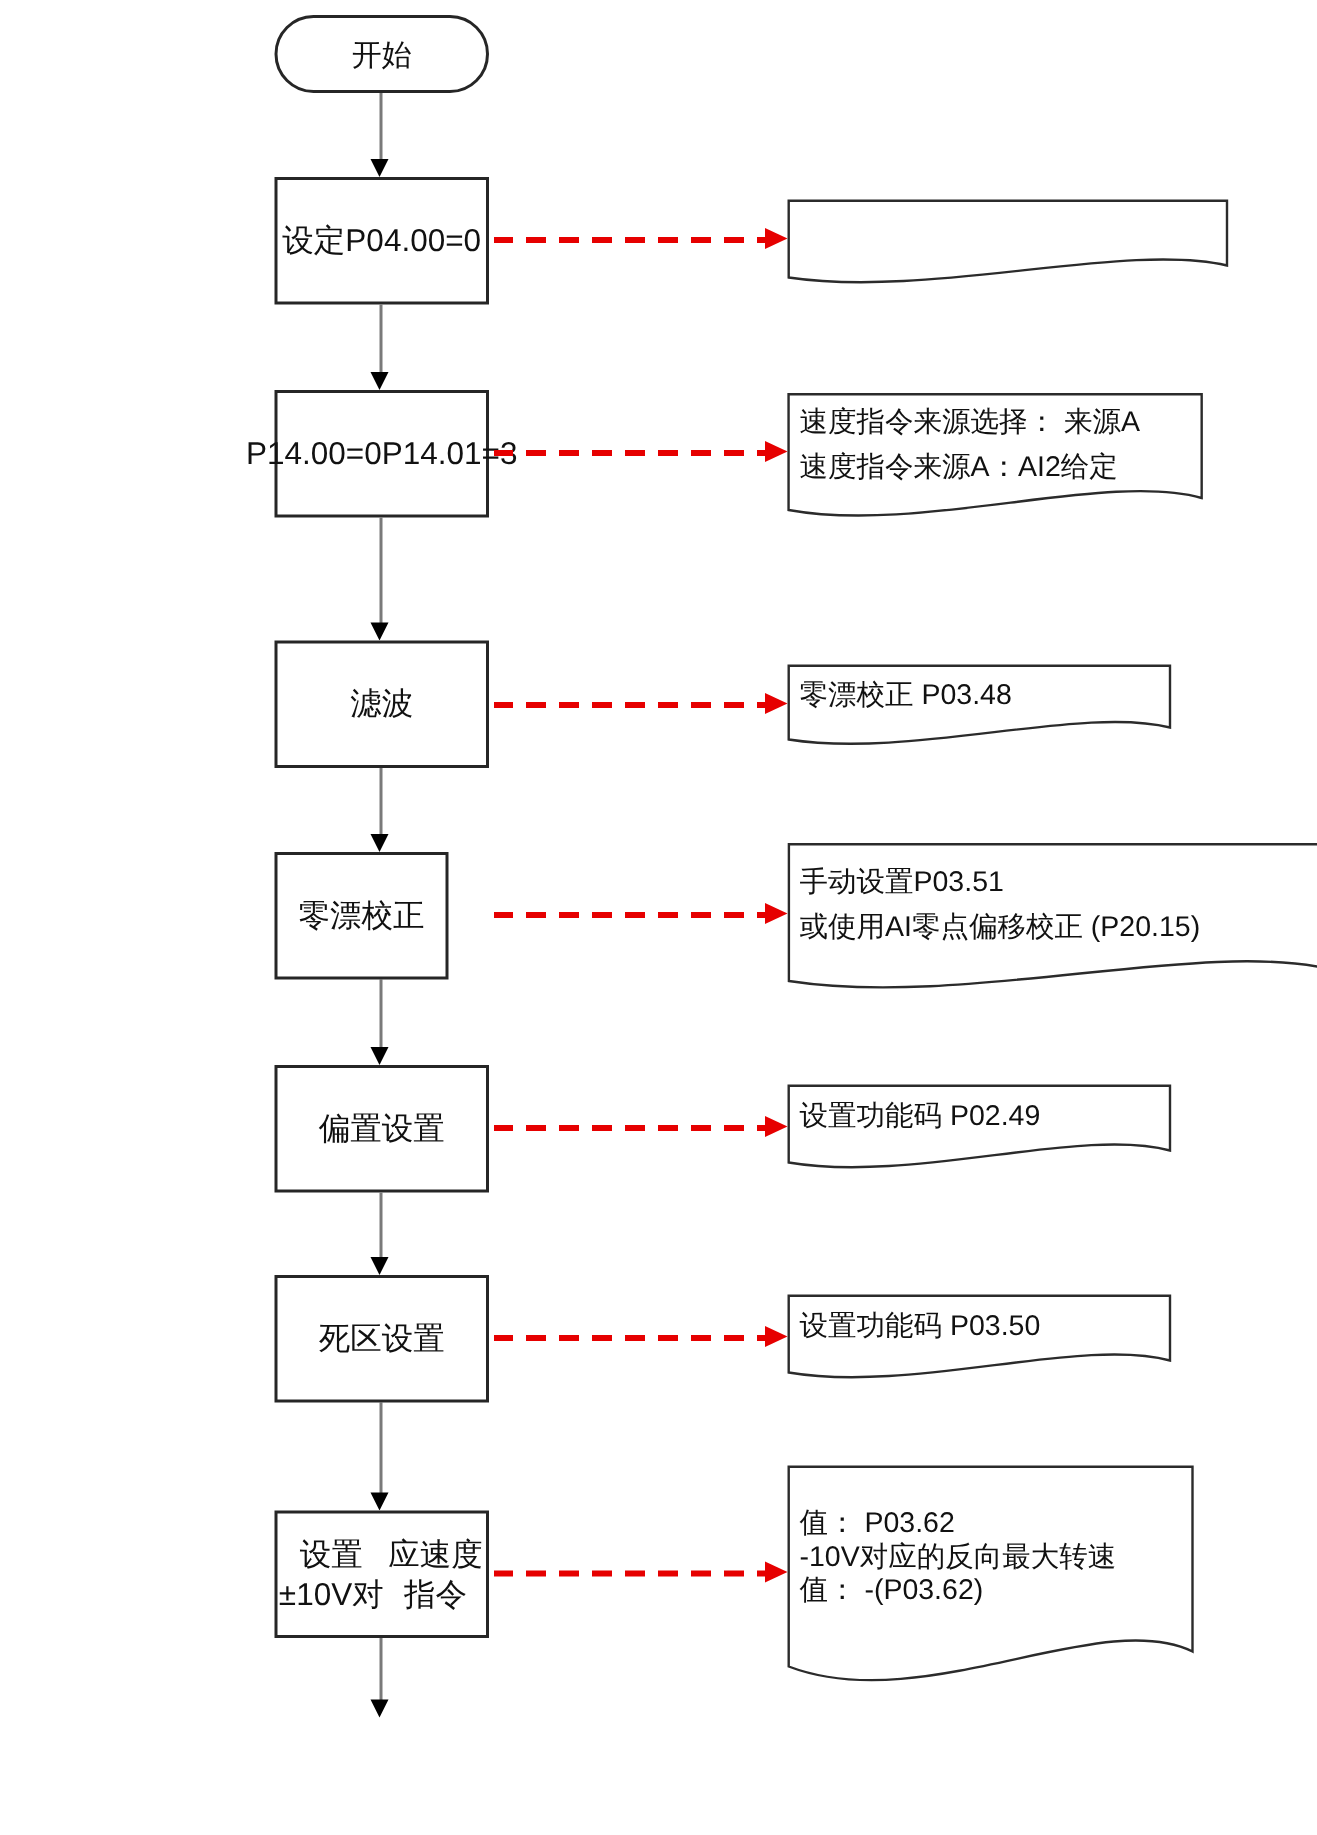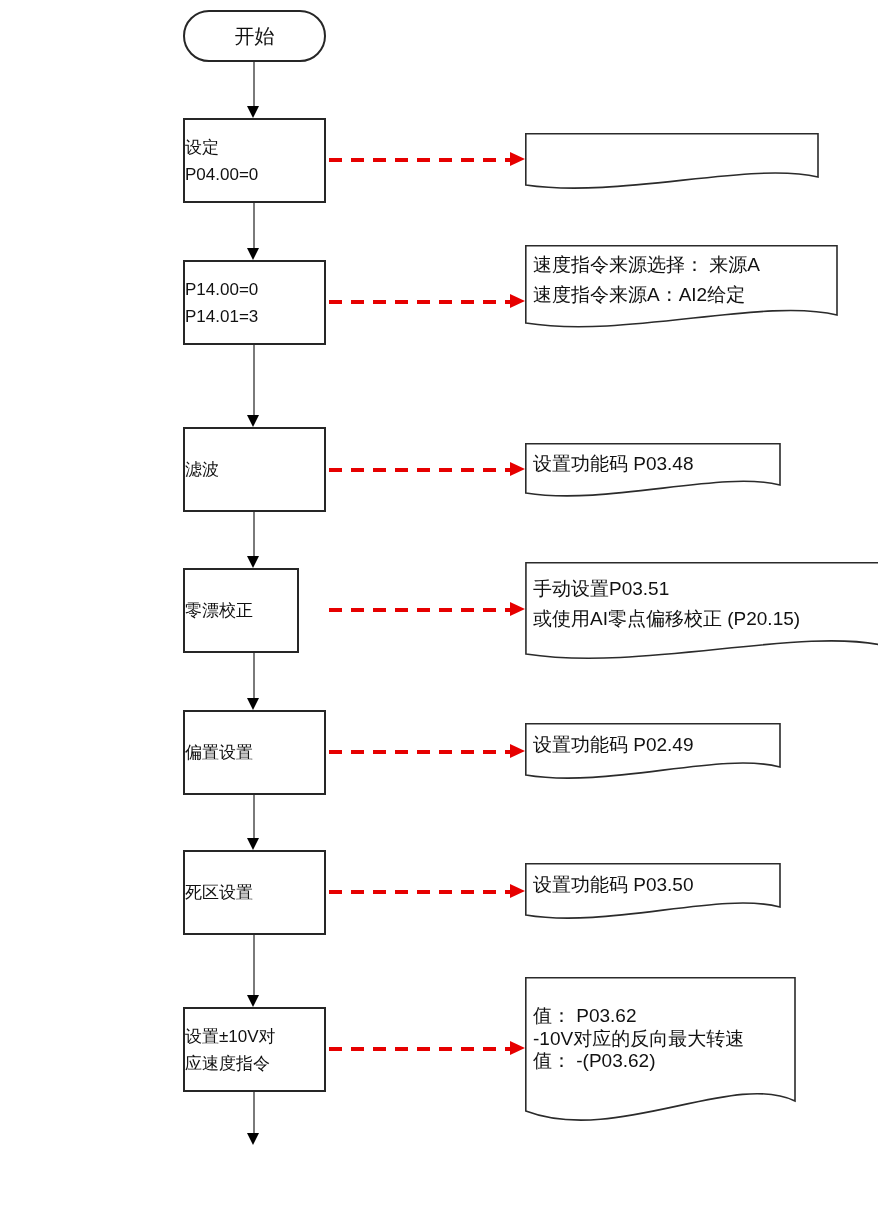--- a/index.html
+++ b/index.html
@@ -8,22 +8,22 @@
     font-family:"Liberation Sans","DejaVu Sans",sans-serif;color:#111111;margin-left:28px;
   }
   
   .terminal{
     position:absolute;border:2px solid #262626;border-radius:28px;background:#ffffff;
     display:flex;align-items:center;justify-content:center;font-size:20px;box-sizing:border-box;
   }
   
   .box{
     position:absolute;border:2px solid #262626;background:#ffffff;box-sizing:border-box;
-    display:flex;flex-direction:column;align-items:flex-start;justify-content:center;
-    font-size:17px;text-align:center;
+    display:flex;flex-direction:row;align-items:center;justify-content:center;
+    font-size:21px;text-align:center;
   }
   .box span{display:block;line-height:27px;}
   
   .vline{position:absolute;width:1.5px;background:#7a7a7a;}
   .varrow{
     position:absolute;width:0;height:0;
     border-left:6.5px solid transparent;border-right:6.5px solid transparent;
     border-top:12px solid #000000;
   }
   
@@ -133,36 +133,36 @@
 
   <div class="rdash" style="left:301px;top:1047px;width:181px"></div>
   <div class="rarrow" style="left:482px;top:1041px"></div>
 
   <div class="note" style="left:497px;top:133px;width:294px;height:60px">
     <svg viewBox="0 0 294 60" preserveAspectRatio="none">
       <path d="M0.8,0.8 H293 V44 C 225,28 95,66 0.8,52 Z"></path>
     </svg>
   </div>
 
-  <div class="note" style="left:497px;top:245px;width:313px;height:85px">
+  <div class="note" style="left:497px;top:262px;width:277px;height:85px">
     <svg viewBox="0 0 313 85" preserveAspectRatio="none">
       <path d="M0.8,0.8 H312 V70 C 240,52 100,94 0.8,78 Z"></path>
     </svg>
     <div class="note-text" style="height:70px">
       <span>速度指令来源选择： 来源A</span>
       <span>速度指令来源A：AI2给定</span>
     </div>
   </div>
 
   <div class="note" style="left:497px;top:443px;width:256px;height:55px">
     <svg viewBox="0 0 256 55" preserveAspectRatio="none">
       <path d="M0.8,0.8 H255 V42 C 196,27 83,63 0.8,50 Z"></path>
     </svg>
     <div class="note-text" style="height:42px">
-      <span>设置功能码 P03.48</span>
+      <span>零漂校正 P03.48</span>
     </div>
   </div>
 
   <div class="note" style="left:497px;top:562px;width:362px;height:98px">
     <svg viewBox="0 0 311 98" preserveAspectRatio="none">
       <path d="M0.8,0.8 H310 V84 C 238,64 100,110 0.8,92 Z"></path>
     </svg>
     <div class="note-text" style="height:84px">
       <span>手动设置P03.51</span>
       <span>或使用AI零点偏移校正 (P20.15)</span>

